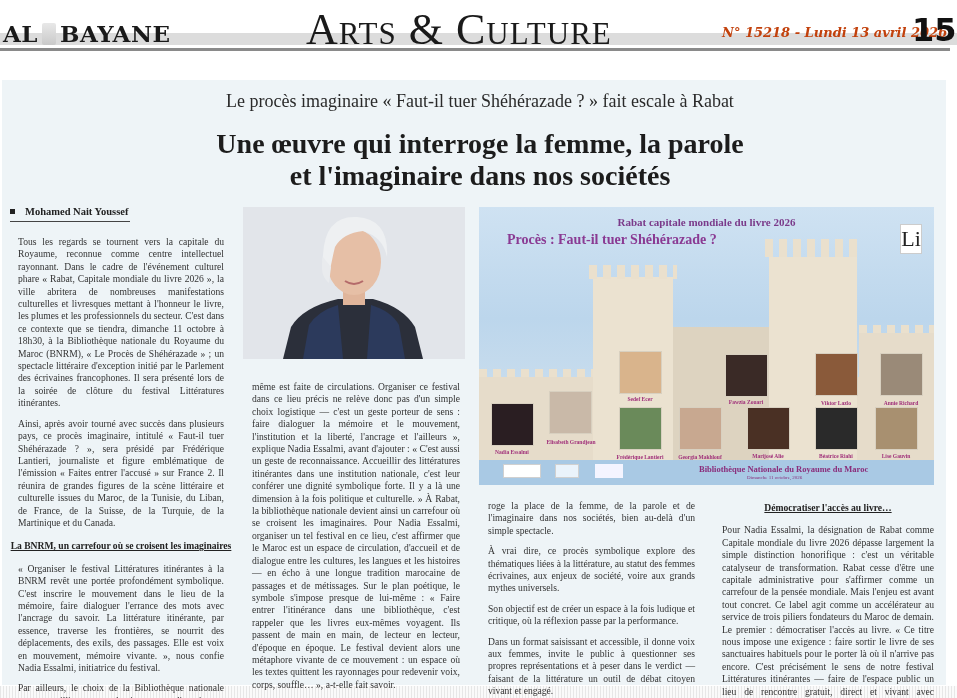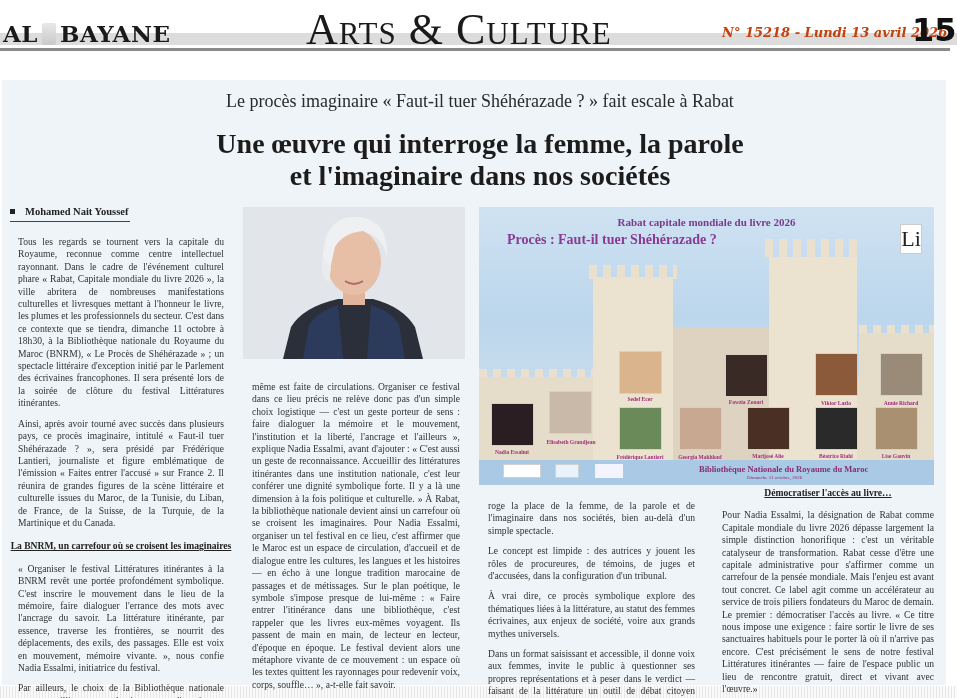--- a/index.html
+++ b/index.html
@@ -154,21 +154,21 @@
     <div class="sponsor" style="left:24px;width:38px;"></div>
     <div class="sponsor" style="left:76px;width:24px;background:#eaf3fb;"></div>
     <div class="sponsor" style="left:116px;width:28px;background:#f4f4ff;border:none;"></div>
     <div class="lib">Bibliothèque Nationale du Royaume du Maroc</div>
     <div class="date">Dimanche 11 octobre, 2026</div>
   </div>
 </div>
 
 <div class="col col3">
   <p>roge la place de la femme, de la parole et de l'imaginaire dans nos sociétés, bien au-delà d'un simple spectacle.</p>
-  <p>Le concept est limpide : des autrices y jouent les rôles de procureures, de témoins, de juges et d'accusées, dans la configuration d'un tribunal.</p>
   <p>À vrai dire, ce procès symbolique explore des thématiques liées à la littérature, au statut des femmes écrivaines, aux enjeux de société, voire aux grands mythes universels.</p>
+  <p>Son objectif est de créer un espace à la fois ludique et critique, où la réflexion passe par la performance.</p>
   <p>Dans un format saisissant et accessible, il donne voix aux femmes, invite le public à questionner ses propres représentations et à peser dans le verdict — faisant de la littérature un outil de débat citoyen vivant et engagé.</p>
 </div>
 
 <div class="col col4">
-  <p class="sub" style="margin-top:0;">Démocratiser l'accès au livre…</p>
+  <p class="sub" style="margin-top:15px;">Démocratiser l'accès au livre…</p>
   <p>Pour Nadia Essalmi, la désignation de Rabat comme Capitale mondiale du livre 2026 dépasse largement la simple distinction honorifique : c'est un véritable catalyseur de transformation. Rabat cesse d'être une capitale administrative pour s'affirmer comme un carrefour de la pensée mondiale. Mais l'enjeu est avant tout concret. Ce label agit comme un accélérateur au service de trois piliers fondateurs du Maroc de demain. Le premier : démocratiser l'accès au livre. « Ce titre nous impose une exigence : faire sortir le livre de ses sanctuaires habituels pour le porter là où il n'arrive pas encore. C'est précisément le sens de notre festival Littératures itinérantes — faire de l'espace public un lieu de rencontre gratuit, direct et vivant avec l'œuvre.»</p>
 </div>
 
 </body></html>

